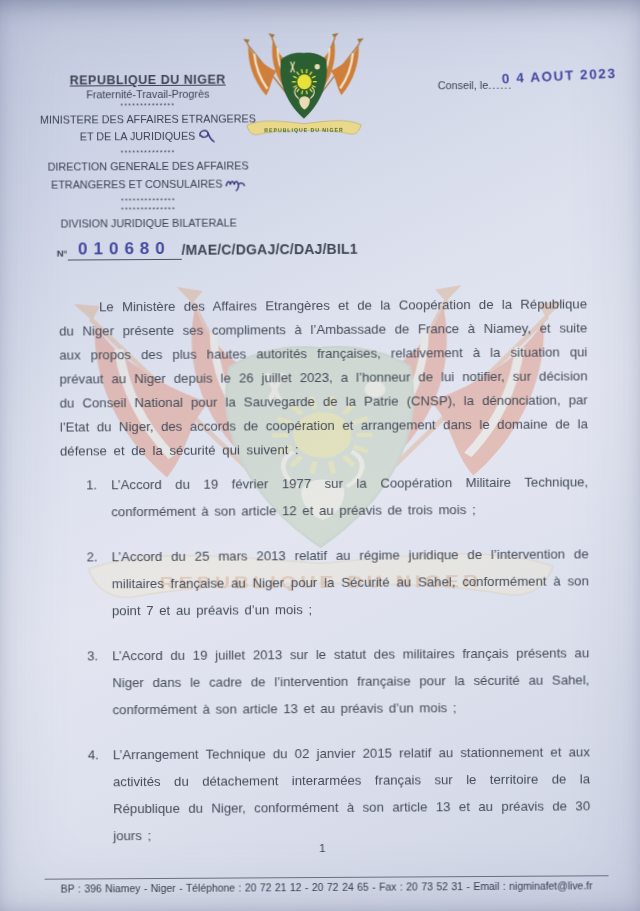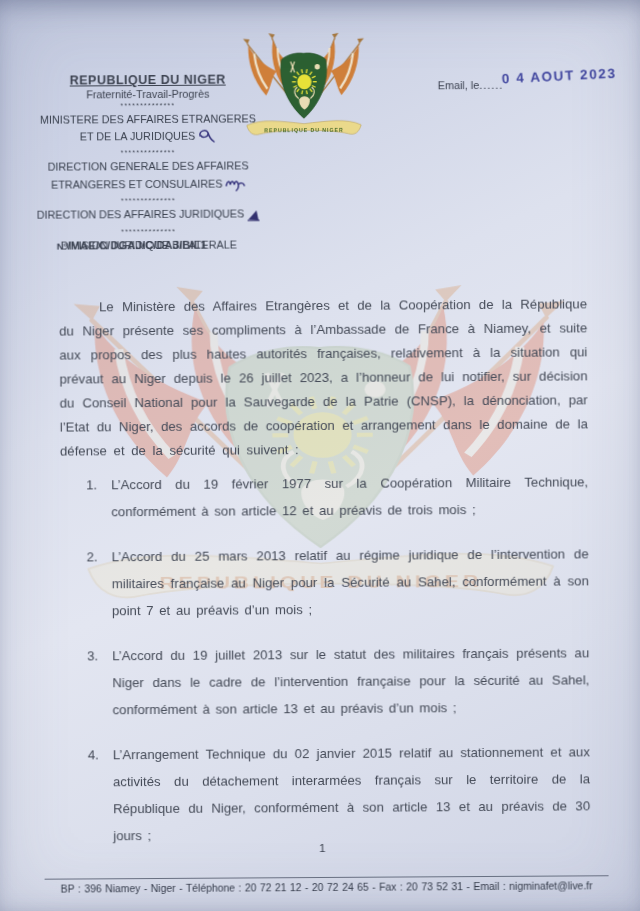--- a/index.html
+++ b/index.html
@@ -29,21 +29,21 @@
   .date-row{position:absolute;left:440px;top:80px;width:186px;font-size:10.8px;color:#3b4150;white-space:nowrap;}
   .date-dots{letter-spacing:1px;}
   .stamp-date{position:absolute;left:64px;top:-10px;color:var(--stamp-blue,#4348a0);
     font-weight:700;font-size:13.5px;letter-spacing:1.6px;transform:rotate(-2.5deg);white-space:nowrap;}
 
   
   .ref-row{position:absolute;left:58px;top:238px;display:flex;align-items:flex-end;}
   .ref-label{font-size:9.5px;font-weight:700;color:#3d4453;padding-bottom:2px;}
   .ref-mid{display:inline-block;width:114px;border-bottom:1.4px solid #4d5260;text-align:center;}
   .ref-number{color:var(--stamp-blue,#4348a0);font-weight:700;font-size:17px;letter-spacing:6px;}
-  .ref-code{font-size:11px;font-weight:700;color:#3d4453;padding-bottom:2px;letter-spacing:.2px;}
+  .ref-code{font-size:14px;font-weight:700;color:#3d4453;padding-bottom:2px;letter-spacing:.2px;}
 
   
   .body-block{position:absolute;left:60px;top:294px;width:528px;}
   .para{font-size:13.2px;line-height:24px;text-align:justify;text-indent:40px;word-spacing:3px;margin:0 0 8px;}
   .list{margin-left:26px;}
   .li{position:relative;padding-left:25px;font-size:13.2px;line-height:27px;text-align:justify;word-spacing:2px;margin-bottom:18px;}
   .li-num{position:absolute;left:0;top:0;}
 
   .page-num{position:absolute;left:0;right:0;top:842px;text-align:center;font-size:11.5px;color:#3d4350;}
 
@@ -180,37 +180,32 @@
             </svg></span>
       </div>
       <div class="lh-sep">**************</div>
       <div class="lh-org">
         <span>DIRECTION GENERALE DES AFFAIRES</span><br>
         <span>ETRANGERES ET CONSULAIRES</span><span class="pen-mark"><svg width="21" height="18" viewBox="0 0 21 18">
               <path d="M2,12 C3,7 5,7 6,11 C7,7 9,7 10,11 C11,7 13,7 14,11 C14.5,13 14,15 12,17 M14,11 C16,9 19,9 20,12" stroke="#38367e" stroke-width="1.5" fill="none" stroke-linecap="round"></path>
             </svg></span>
       </div>
       <div class="lh-sep">**************</div>
-      <div class="lh-org">
-        <span>DIRECTION DES AFFAIRES JURIDIQUES</span><span class="pen-mark"><svg width="14" height="13" viewBox="0 0 14 13">
-              <path d="M2,11 L10,2 L12,12 Z" fill="#33316f"></path>
-              <path d="M1,12 L13,12" stroke="#33316f" stroke-width="1.2"></path>
-            </svg></span>
-      </div>
       <div class="lh-sep">**************</div>
       <div class="lh-org">DIVISION JURIDIQUE BILATERALE</div>
     </div>
 
     <div class="date-row">
-      <span>Email, le</span><span class="date-dots">......</span>
+      <span>Conseil, le</span><span class="date-dots">......</span>
       <span class="stamp-date">0 4 AOUT 2023</span>
     </div>
 
     <div class="ref-row">
       <span class="ref-label">N°</span>
+      <span class="ref-mid"><span class="ref-number">010680</span></span>
       <span class="ref-code">/MAE/C/DGAJ/C/DAJ/BIL1</span>
     </div>
 
     <div class="body-block">
       <p class="para">Le Ministère des Affaires Etrangères et de la Coopération de la République du Niger présente ses compliments à l’Ambassade de France à Niamey, et suite aux propos des plus hautes autorités françaises, relativement à la situation qui prévaut au Niger depuis le 26 juillet 2023, a l’honneur de lui notifier, sur décision du Conseil National pour la Sauvegarde de la Patrie (CNSP), la dénonciation, par l’Etat du Niger, des accords de coopération et arrangement dans le domaine de la défense et de la sécurité qui suivent :</p>
       <div class="list">
         <div class="li">
           <span class="li-num">1.</span>
           <span>L’Accord du 19 février 1977 sur la Coopération Militaire Technique, conformément à son article 12 et au préavis de trois mois ;</span>
         </div>

